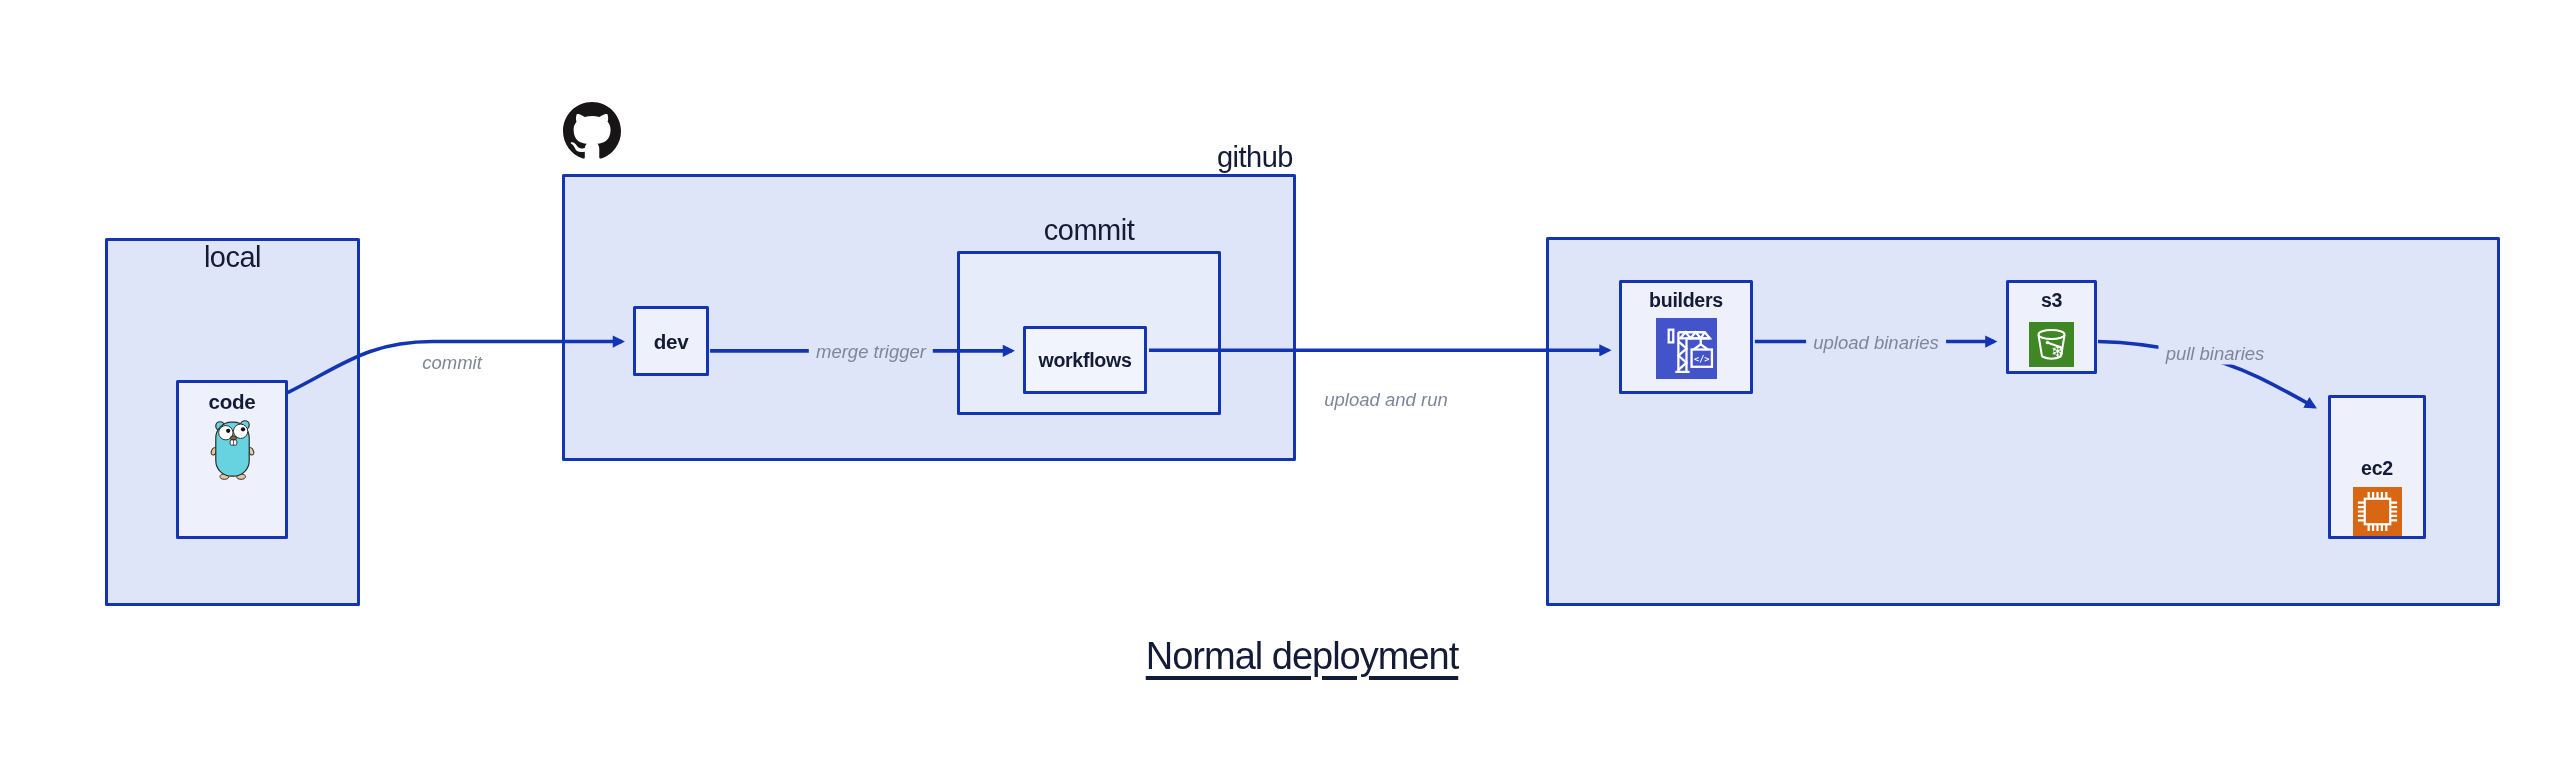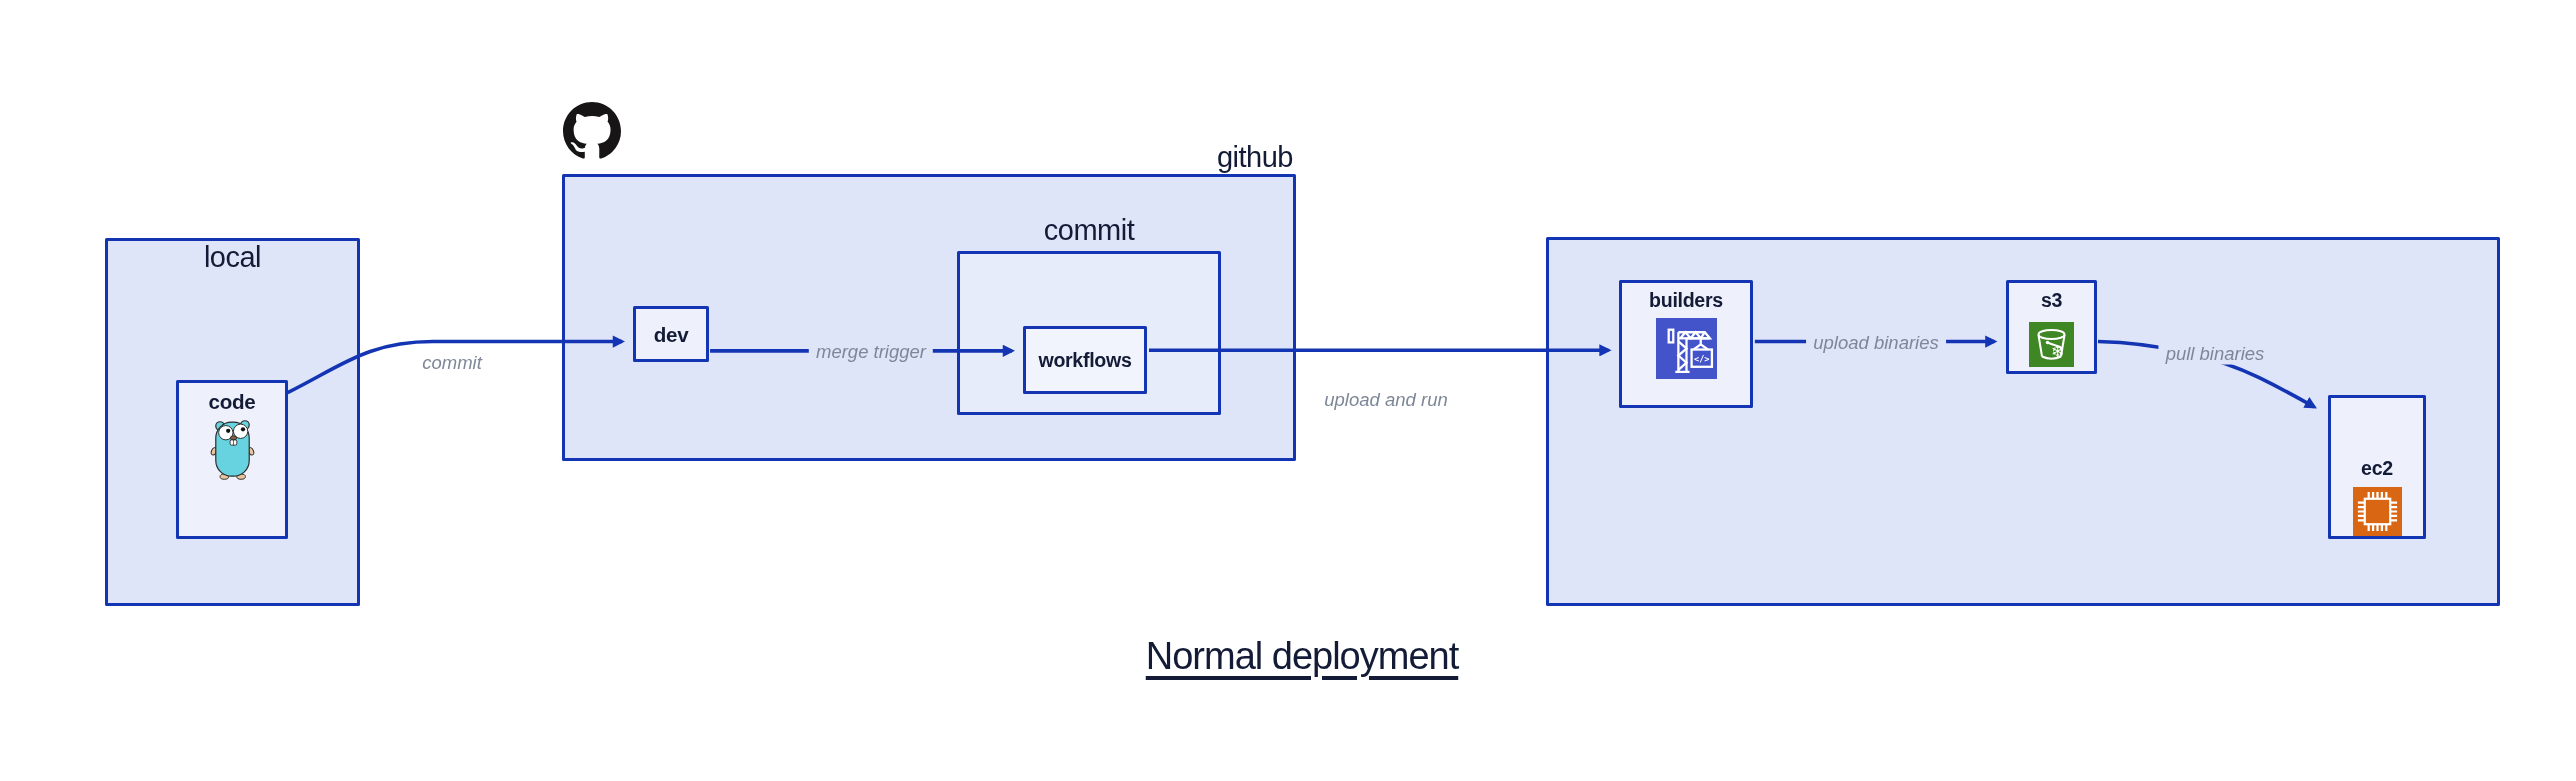--- a/index.html
+++ b/index.html
@@ -70,23 +70,23 @@
     text-underline-offset:7.2px;
   }
 
   
   #box-local{left:105px;top:238px;width:255px;height:368px;}
   #box-github{left:562px;top:174px;width:734px;height:287px;}
   #box-master{left:957px;top:251px;width:264px;height:164px;}
   #box-aws{left:1546px;top:237px;width:954px;height:369px;}
 
   #node-code{left:176px;top:380px;width:112px;height:159px;}
-  #node-dev{left:633px;top:306px;width:76px;height:56px;}
+  #node-dev{left:633px;top:306px;width:76px;height:70px;}
   #node-workflows{left:1023px;top:326px;width:124px;height:68px;background:var(--workflows-fill);}
-  #node-builders{left:1619px;top:280px;width:134px;height:128px;}
+  #node-builders{left:1619px;top:280px;width:134px;height:114px;}
   #node-s3{left:2006px;top:280px;width:91px;height:94px;}
   #node-ec2{left:2328px;top:395px;width:98px;height:144px;justify-content:flex-end;}
 
   #label-local{left:105px;top:197px;width:255px;text-align:center;margin-top:44px;}
   #label-github{left:1108px;top:141px;width:185px;text-align:right;}
   #label-master{left:957px;top:214px;width:264px;text-align:center;}
   #label-aws{left:1546px;top:196px;width:954px;text-align:center;}
 
   #edge-label-commit{left:452px;top:362px;}
   #edge-label-merge{left:871px;top:351px;}

